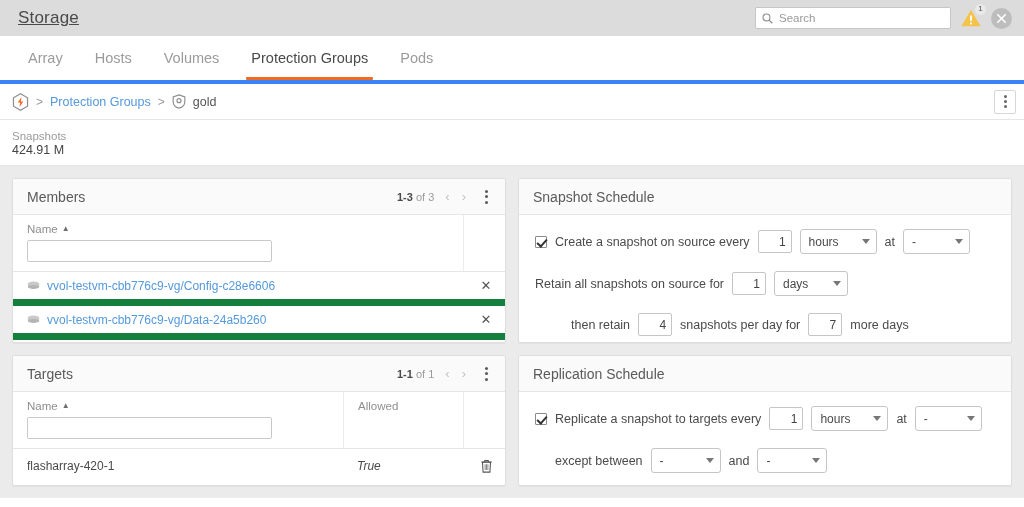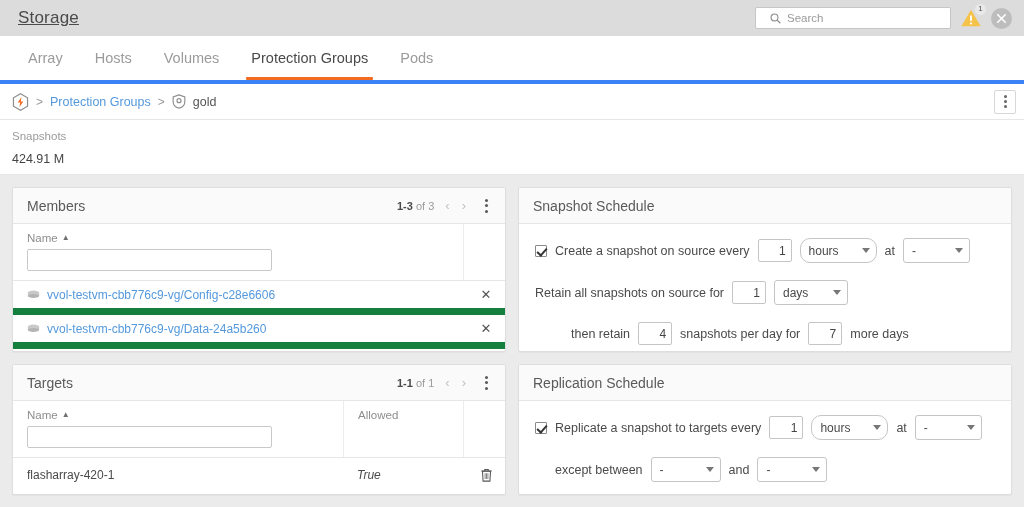--- a/index.html
+++ b/index.html
@@ -14,21 +14,21 @@
 
   
   .topbar {
     height: 36px; background: #dcdcdc; display: flex; align-items: center;
     padding: 0 8px 0 18px; position: relative;
   }
   .app-title { font-size: 17px; color: #4a4a4a; letter-spacing: .2px; font-weight: 400; text-decoration: underline; }
   .topbar-right { margin-left: auto; display: flex; align-items: center; gap: 9px; padding-right: 4px;}
   .searchbox {
     width: 196px; height: 22px; background: #fff; border: 1px solid #c6c6c6;
-    border-radius: 2px; display: flex; align-items: center; padding: 0 14px; gap: 6px;
+    border-radius: 2px; display: flex; align-items: center; padding: 0 6px; gap: 6px;
   }
   .searchbox input {
     border: none; outline: none; font-size: 11.5px; color: #555;
     font-family: "Liberation Sans", sans-serif; width: 100%; background: transparent;
   }
   .searchbox input::placeholder { color: #9a9a9a; }
   .icon-search { width:11px; height:11px; flex:none; }
   .alert-wrap { position: relative; width: 22px; height: 22px; }
   .alert-badge {
     position: absolute; top: -3px; right: -4px; background: #e9e9e9; color: #555;
@@ -69,21 +69,21 @@
     margin-left: auto; width: 22px; height: 24px; border: 1px solid #d7d7d7;
     border-radius: 2px; background: #fff; display: flex; flex-direction: column;
     align-items: center; justify-content: center; gap: 2px; cursor: pointer;
   }
   .kebab-btn i { width: 3px; height: 3px; background: #666; border-radius: 50%; display:block;}
   .kebab-plain { display:flex; flex-direction:column; align-items:center; justify-content:center; gap:2.5px; width:18px; cursor:pointer;}
   .kebab-plain i { width: 3px; height: 3px; background: #5a5a5a; border-radius: 50%; display:block;}
 
   
   .summary { background:#fff; padding: 10px 0 8px 12px; border-bottom: 1px solid #e6e6e6; }
-  .summary-label { font-size: 11.5px; color: #9b9b9b; margin-bottom: 10px; }
+  .summary-label { font-size: 11.5px; color: #9b9b9b; margin-bottom: 1px; }
   .summary-value { font-size: 12.5px; color: #444; }
 
   
   .content {
     background: #ebebeb; padding: 12px; display: grid;
     grid-template-columns: 1fr 1fr; gap: 12px 12px;
     height: calc(507px - 36px - 48px - 36px - 55px);
   }
   .panel {
     background: #fff; border: 1px solid #dedede; border-radius: 2px;
@@ -139,21 +139,21 @@
     width: 34px; height: 23px; border: 1px solid #c5c5c5; border-radius: 2px;
     text-align: right; padding: 0 5px; font-size: 12px; color: #444; background:#fff;
     font-family: "Liberation Sans", sans-serif; outline: none;
   }
   .sel {
     height: 25px; border: 1px solid #c5c5c5; border-radius: 3px; background: #fff;
     display: inline-flex; align-items: center; padding: 0 6px 0 8px; font-size: 12px;
     color: #4a4a4a; cursor: pointer; justify-content: space-between; gap: 8px;
   }
   .sel .cv { white-space: nowrap; }
-  .sel.w-hours { width: 77px; border-radius: 10px; }
+  .sel.w-hours { width: 77px; }
   .sel.w-days  { width: 74px; }
   .sel.w-at    { width: 67px; }
   .sel.w-time  { width: 70px; }
   .caret-dn {
     width: 0; height: 0; border-left: 4px solid transparent; border-right: 4px solid transparent;
     border-top: 5px solid #777; flex: none;
   }
   .indent-1 { padding-left: 36px; }
   .indent-2 { padding-left: 20px; }
 </style>

